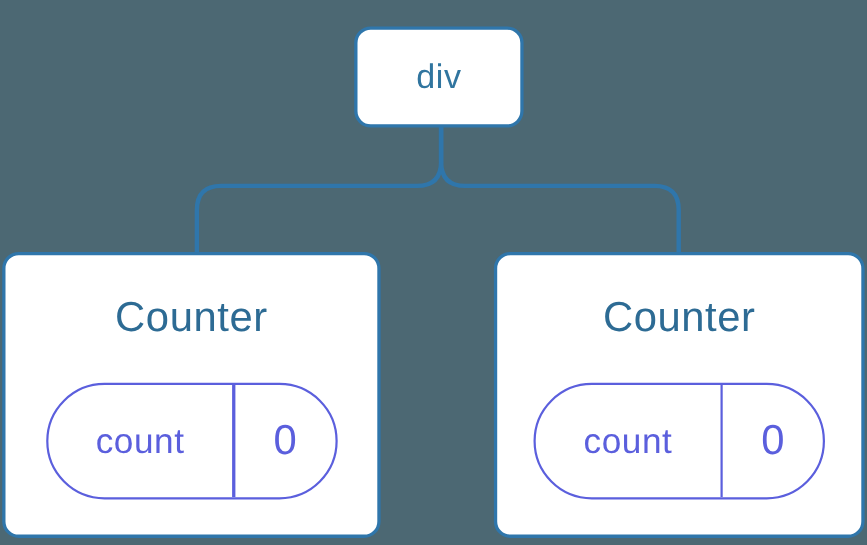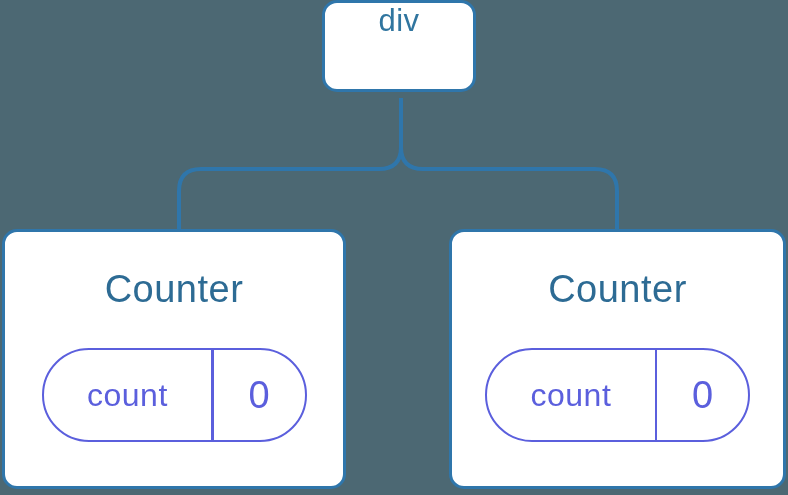--- a/index.html
+++ b/index.html
@@ -21,28 +21,28 @@
     width: 788px; height: 495px;
     display: block;
   }
   svg.edges path {
     fill: none;
     stroke: var(--line, #2f76ab);
     stroke-width: 4;
   }
   .root-node {
     position: absolute;
-    left: 322px; top: 0;
+    left: 322px; top: 24px;
     width: 154px; height: 92px;
     box-sizing: border-box;
     background: var(--node-bg, #ffffff);
     border: 3.5px solid var(--line, #2f76ab);
     border-radius: 15px;
     display: flex;
-    align-items: flex-start;
+    align-items: center;
     justify-content: center;
   }
   .root-label {
     font-size: 31px;
     font-weight: 500;
     color: var(--root-text, #30759f);
     letter-spacing: 0.5px;
   }
   .counter-card {
     position: absolute;
@@ -62,21 +62,21 @@
   .card-title {
     margin-top: 36px;
     font-size: 38px;
     font-weight: 500;
     color: var(--title-text, #2d6b94);
     letter-spacing: 0.5px;
   }
   .state-pill {
     margin-top: 25px;
     width: 265px;
-    height: 94px;
+    height: 106px;
     box-sizing: border-box;
     background: var(--node-bg, #ffffff);
     border: 2.5px solid var(--state, #5b5fdd);
     border-radius: 60px;
     display: flex;
     align-items: stretch;
     overflow: hidden;
     text-align: center;
   }
   .pill-key {

